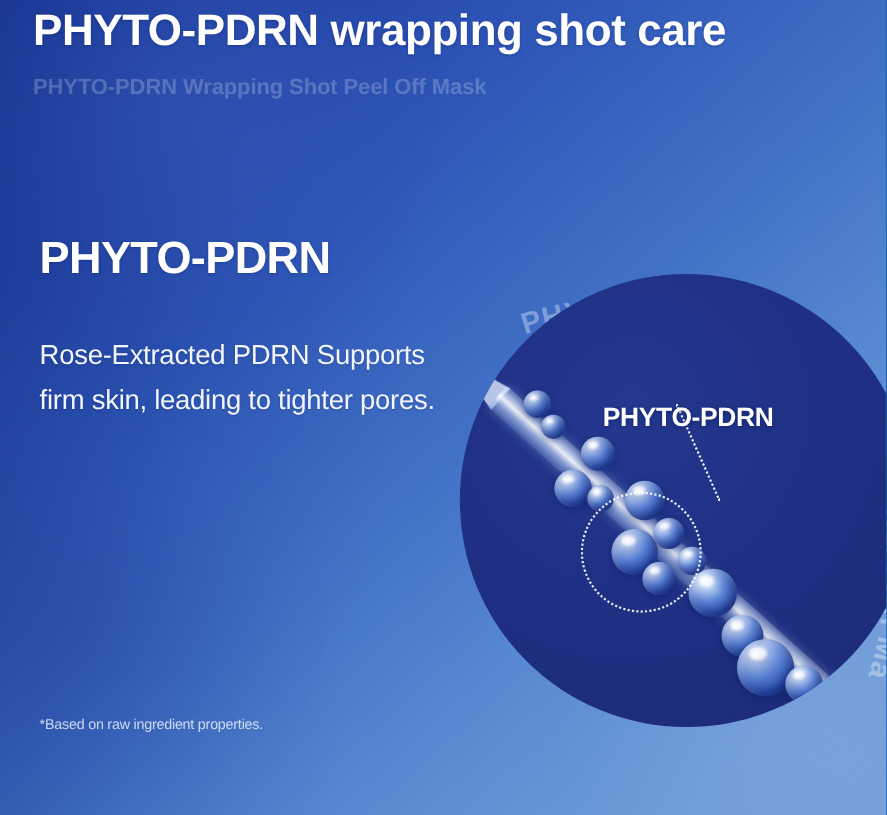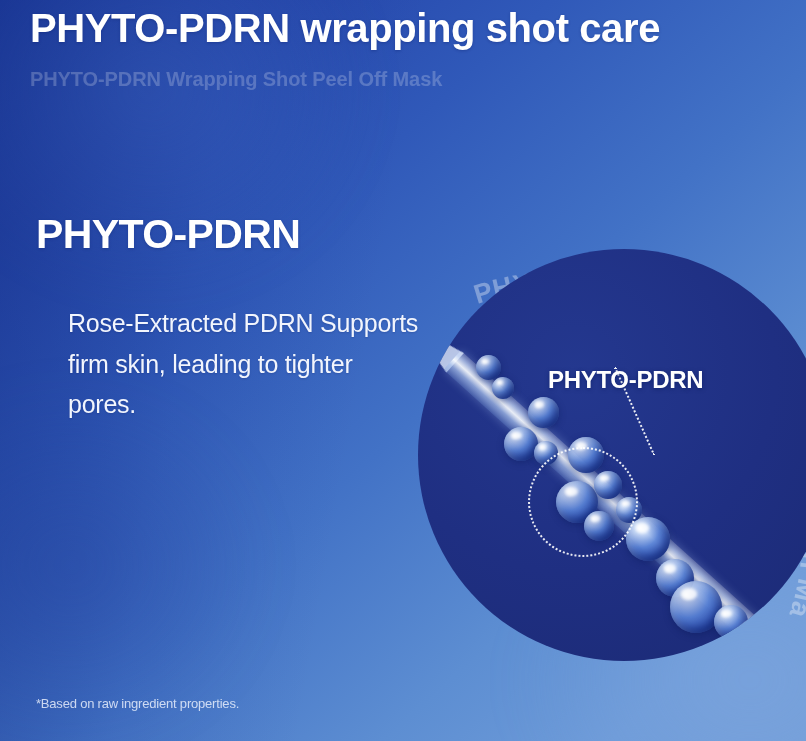--- a/index.html
+++ b/index.html
@@ -120,26 +120,26 @@
   }
   .para {
     margin: 0;
     font-size: 25px;
     font-weight: 400;
     line-height: 1.62;
     color: #f2f5fd;
     letter-spacing: -0.25px;
     text-shadow: 0 1px 2px rgba(10,28,95,0.22);
   }
-  .para-1 { margin-top: 46px; margin-left: 32px; }
+  .para-1 { margin-top: 46px; }
   .para-2 { margin-top: 28px; }
   .footnote {
     position: absolute;
     left: 36px;
-    top: 696px;
+    top: 651px;
     margin: 0;
     font-size: 13px;
     font-weight: 400;
     line-height: 1.3;
     letter-spacing: -0.2px;
     color: rgba(240,245,255,0.80);
   }
 
   
   .product-circle {

